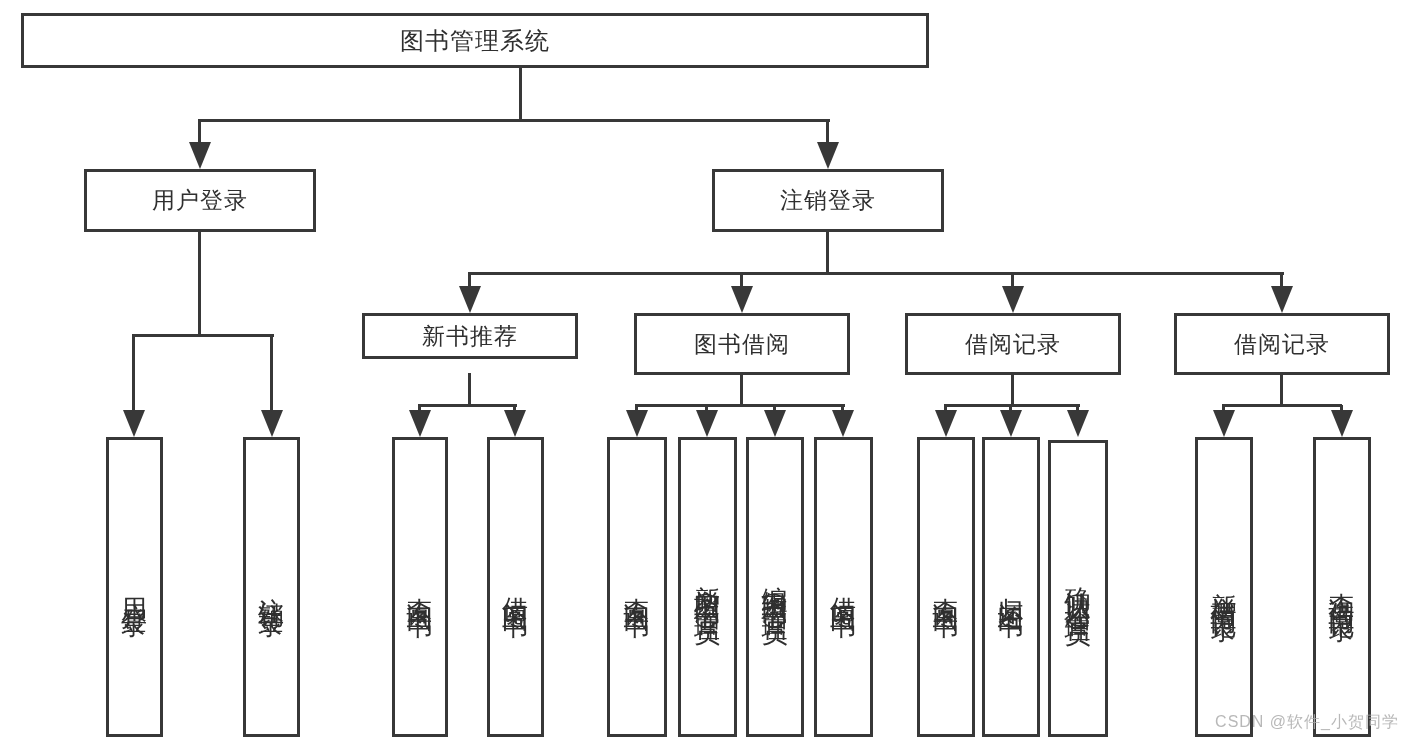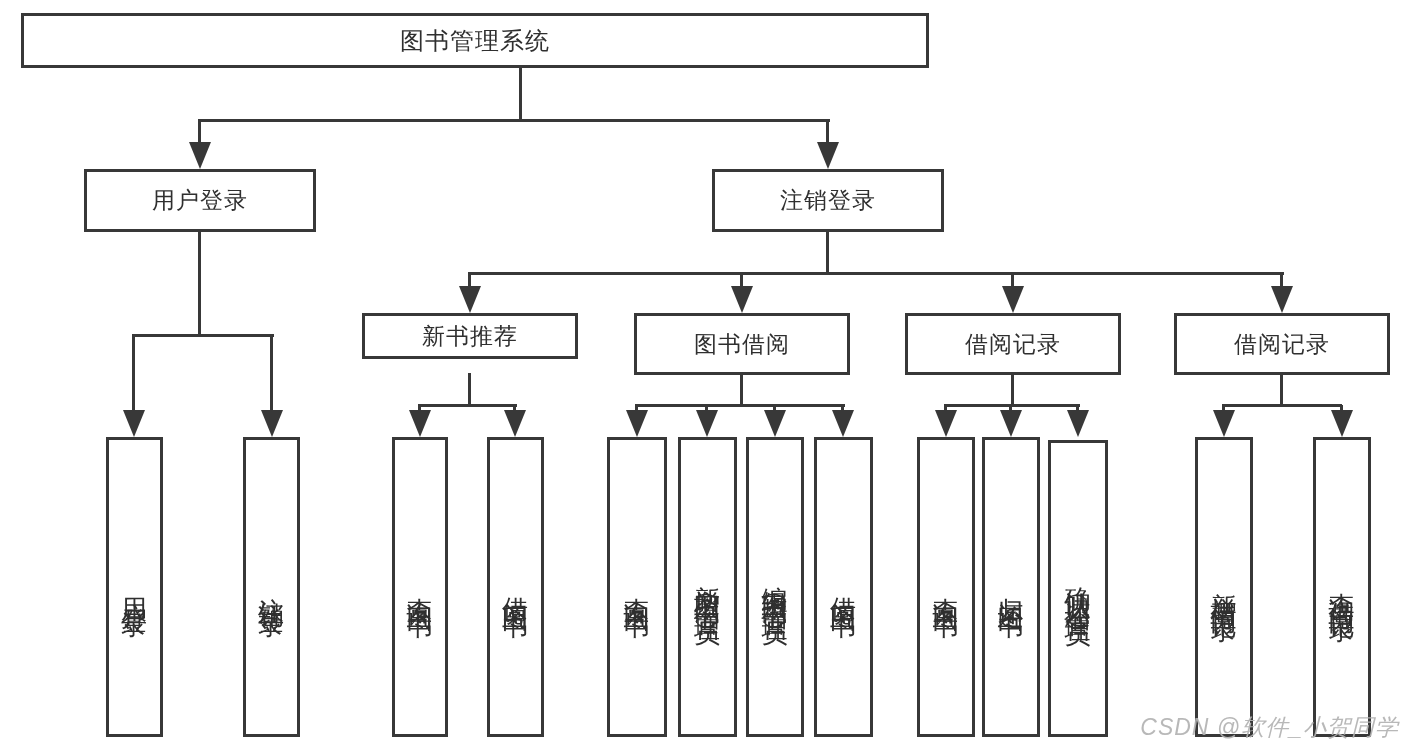--- a/index.html
+++ b/index.html
@@ -23,21 +23,21 @@
   }
   .vline { position:absolute; width:3px; background:#383838; }
   .hline { position:absolute; height:3px; background:#383838; }
   .arr {
     position:absolute; width:0; height:0;
     border-left:11px solid transparent; border-right:11px solid transparent;
     border-top:27px solid #383838;
   }
   .watermark {
     position:absolute; top:712px; right:6px; z-index:5;
-    font-size:23px; color:rgba(178,178,178,0.92); letter-spacing:1px;font-style:italic;
+    font-size:16px; color:rgba(178,178,178,0.92); letter-spacing:1px;
   }
 </style>
 </head>
 <body>
 
 <div class="stage">
 
   <div class="box hbox root" style="left:21px; top:13px; width:908px; height:55px;">图书管理系统</div>
 
   <div class="vline" style="left:519px; top:66px; height:55px;"></div>

